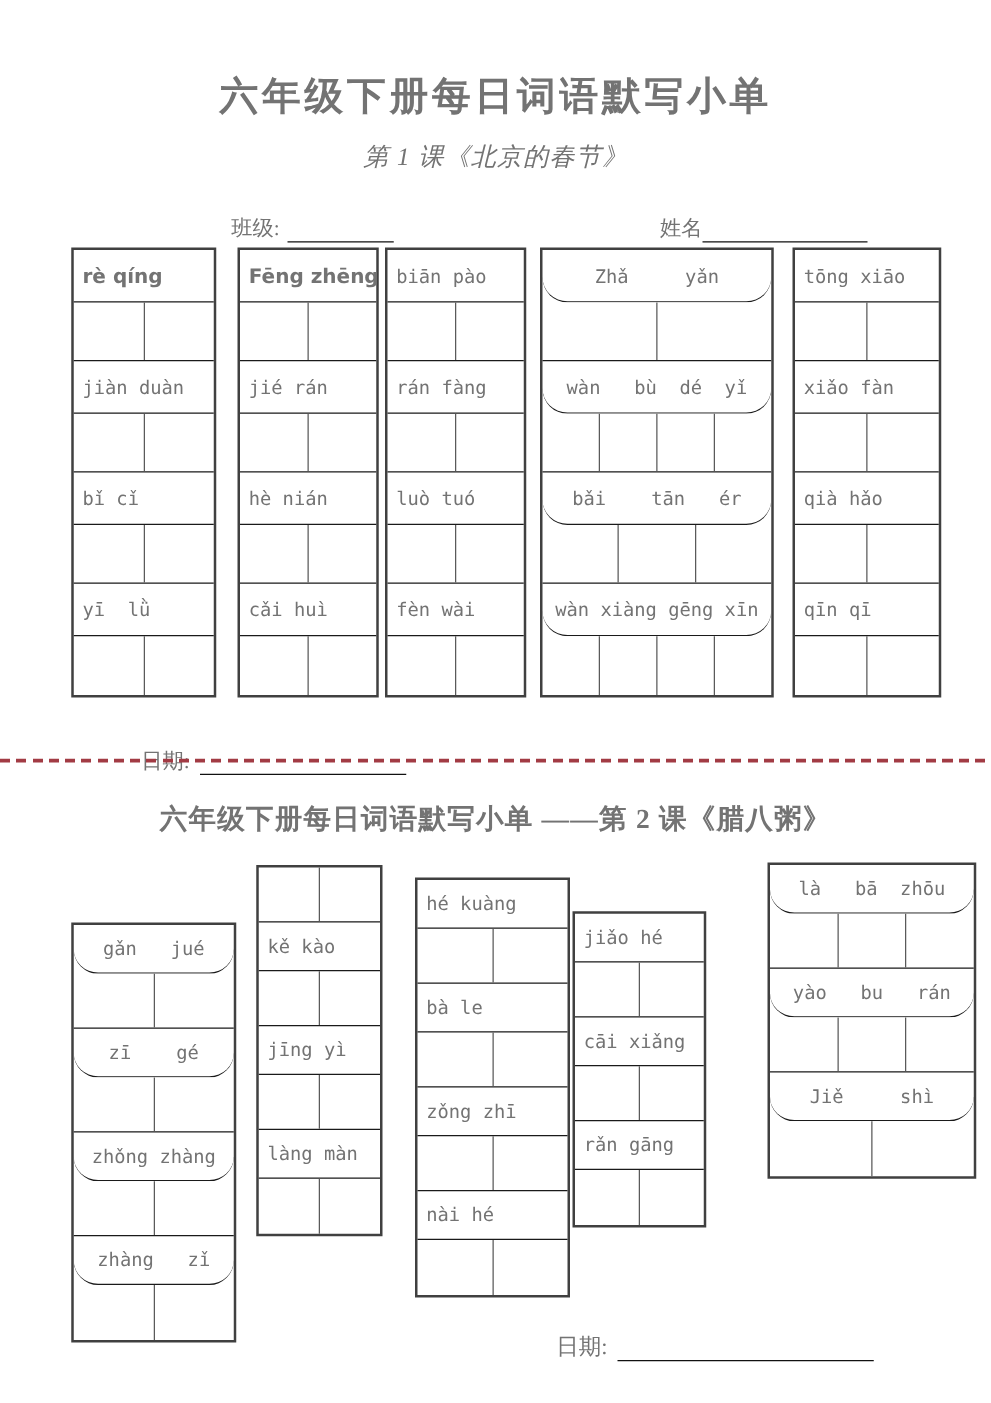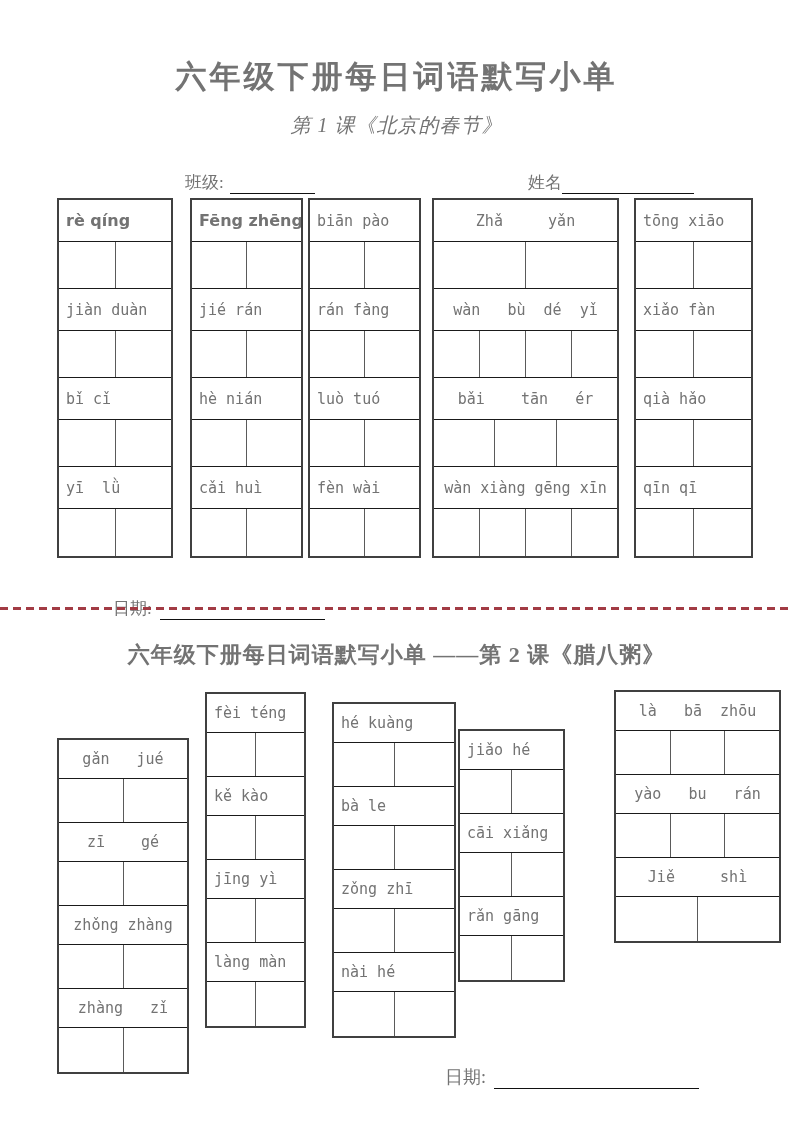--- a/index.html
+++ b/index.html
@@ -30,21 +30,21 @@
   .s2-col2{left:205px;top:692px;width:101px;}
   .s2-col3{left:332px;top:702px;width:124px;}
   .s2-col4{left:458px;top:693px;width:107px;margin-top:36px;}
   .s2-col5{left:588px;top:690px;width:167px;margin-left:26px;}
 
   .pinyin-row{height:42px;display:flex;align-items:center;padding-left:7px;
               font-family:"DejaVu Sans Mono","Liberation Mono",monospace;
               font-size:15px;white-space:pre;border-bottom:1.5px solid #1a1a1a;
               box-sizing:border-box;overflow:hidden;}
   .sec2 .pinyin-row{height:39px;}
-  .pinyin-row.center{justify-content:center;padding-left:0;}
+  .pinyin-row.center{justify-content:center;padding-left:0;border-radius:20px;}
   .pinyin-row.boldpy{font-family:"DejaVu Sans","Liberation Sans",sans-serif;
                      font-weight:bold;font-size:16px;}
   .answer-row{height:47px;display:flex;border-bottom:1.5px solid #1a1a1a;box-sizing:border-box;}
   .sec2 .answer-row{height:44px;}
   .wcol .answer-row:last-child{border-bottom:none;}
   .cell{flex:1;border-right:1px solid #5a5a5a;}
   .cell:last-child{border-right:none;}
 
   .s1-date{top:578px;left:113px;}
   .red-divider{position:absolute;top:607px;left:0;width:793px;height:3px;
@@ -246,21 +246,20 @@
         <div class="cell"></div>
         <div class="cell"></div>
       </div>
       <div class="pinyin-row">nài hé</div>
       <div class="answer-row">
         <div class="cell"></div>
         <div class="cell"></div>
       </div>
     </div>
     <div class="wcol s2-col2 sec2">
-      <div class="pinyin-row">fèi téng</div>
       <div class="answer-row">
         <div class="cell"></div>
         <div class="cell"></div>
       </div>
       <div class="pinyin-row">kě kào</div>
       <div class="answer-row">
         <div class="cell"></div>
         <div class="cell"></div>
       </div>
       <div class="pinyin-row">jīng yì</div>

